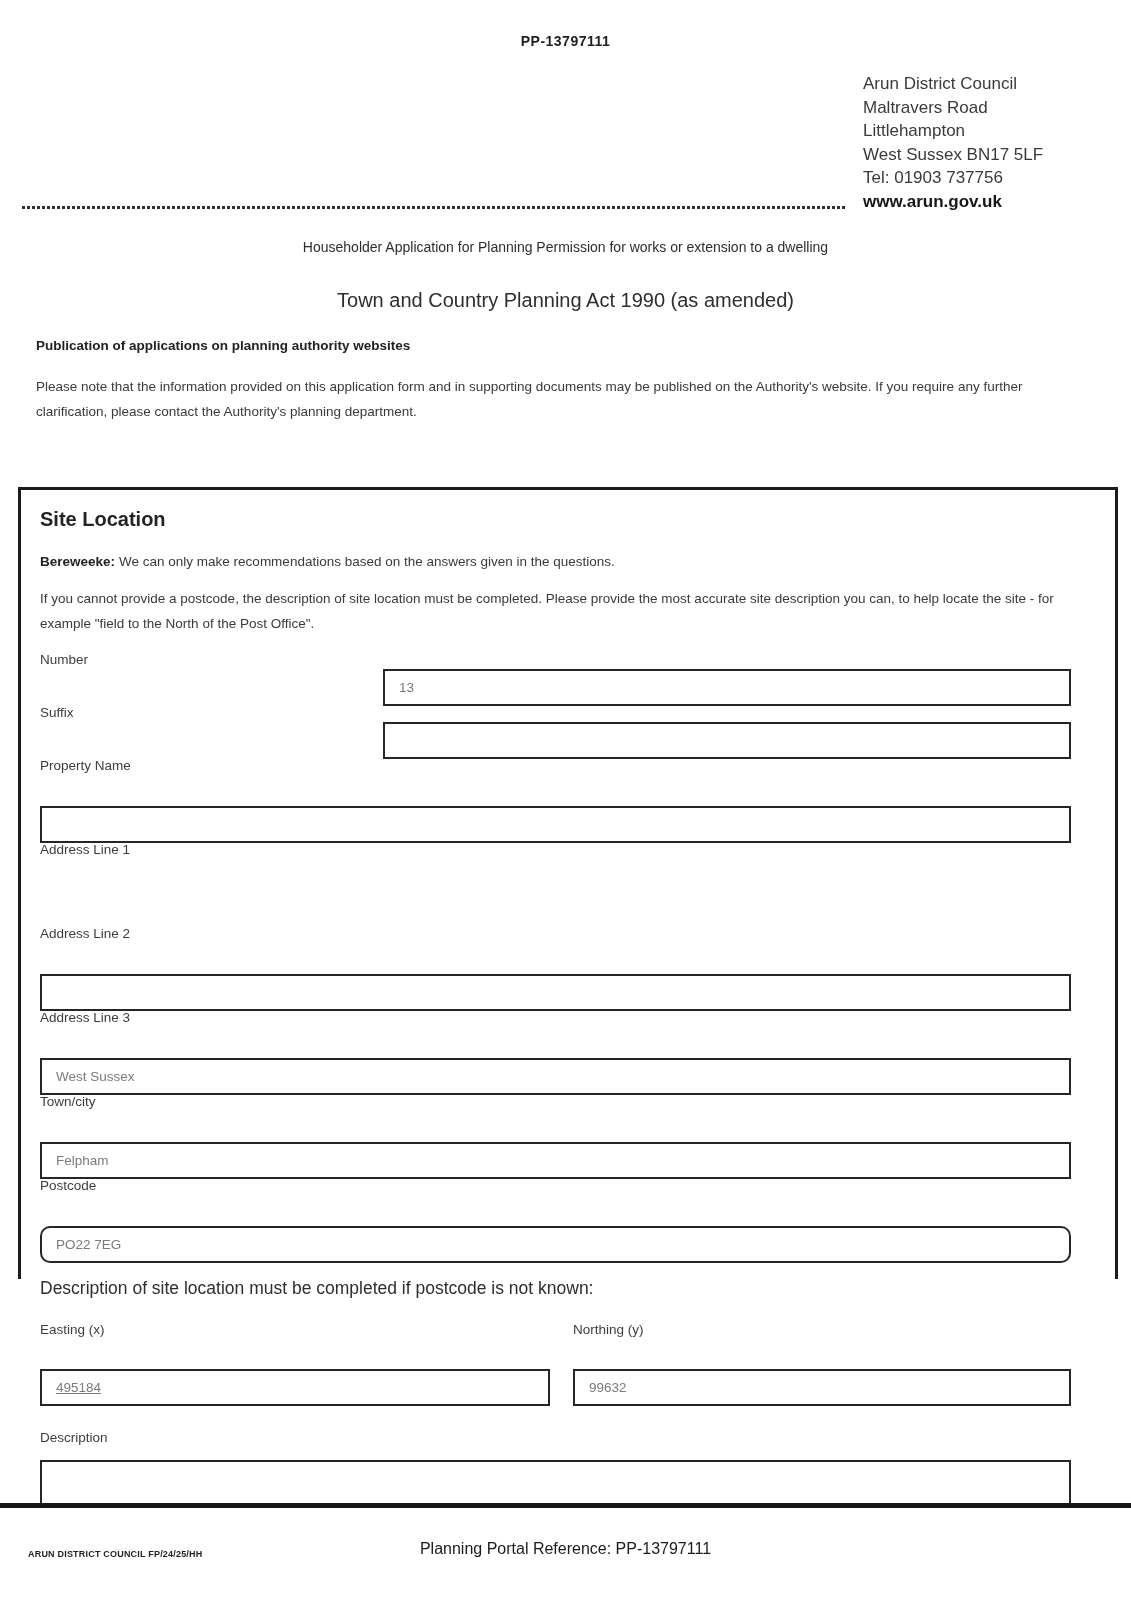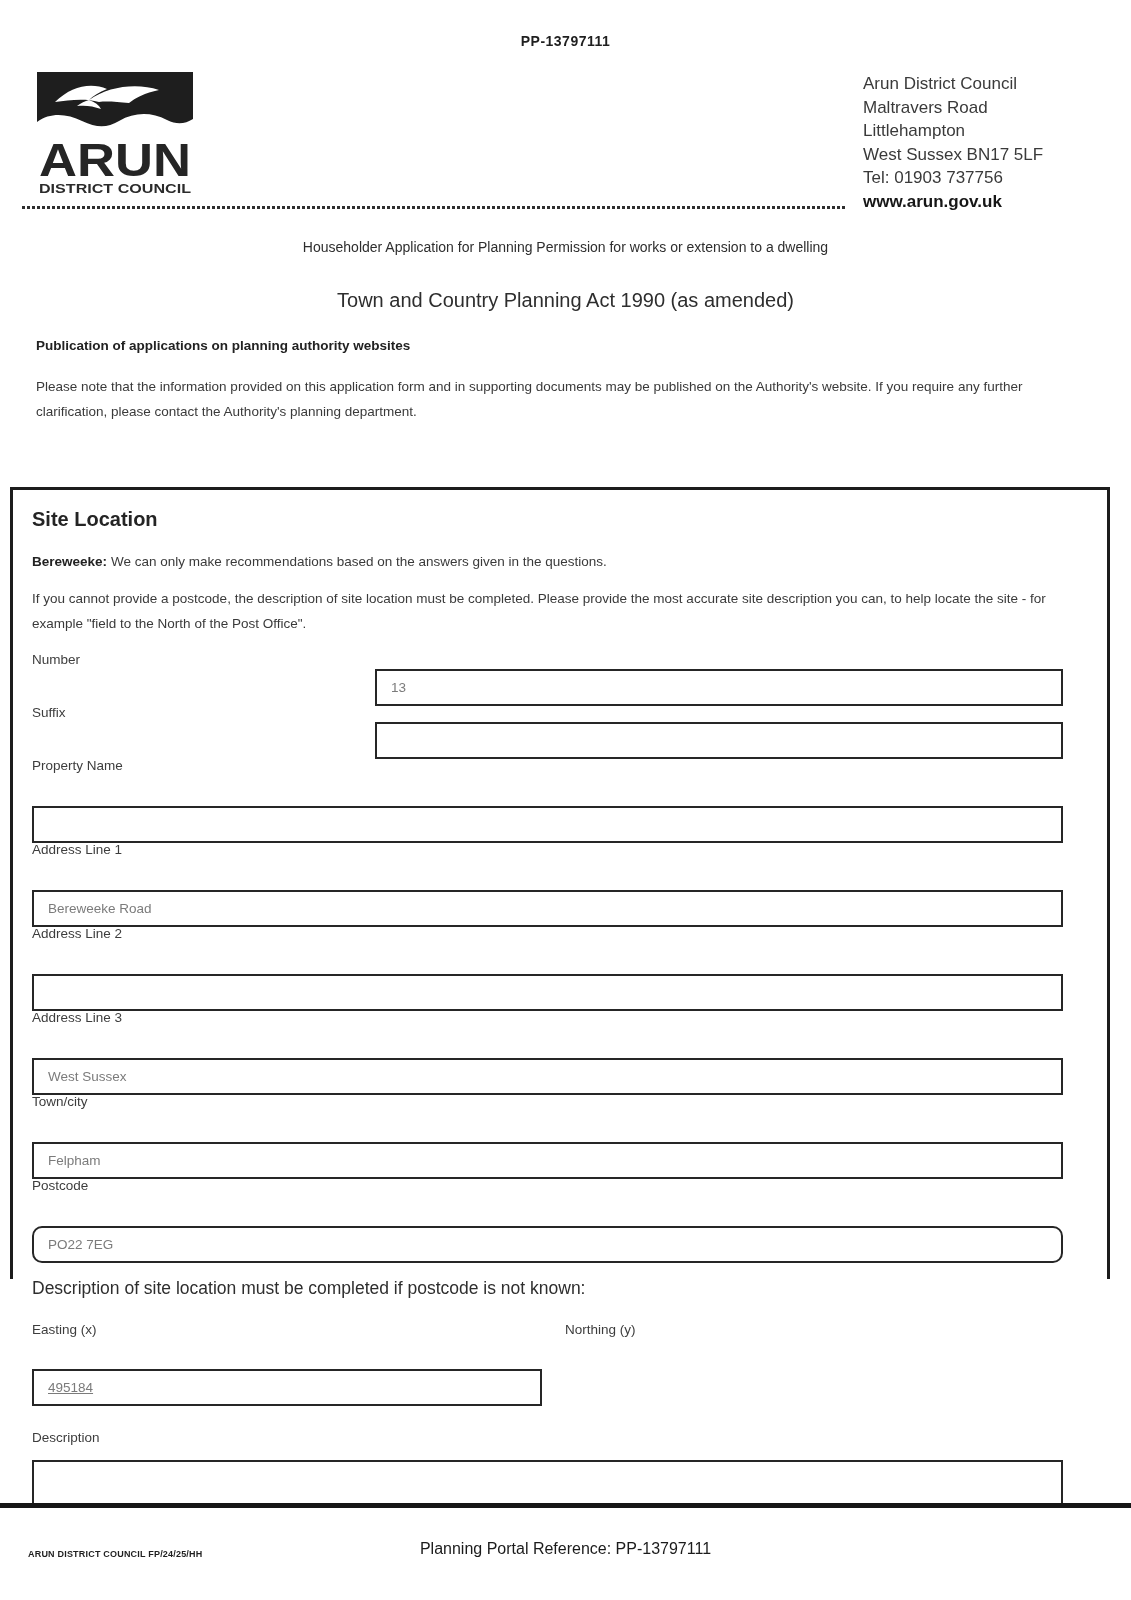--- a/index.html
+++ b/index.html
@@ -12,21 +12,21 @@
     font-size:14px;font-weight:bold;letter-spacing:.5px;color:#1f1f1f;}
   .logo{position:absolute;left:37px;top:72px;width:156px;}
   .council{position:absolute;left:863px;top:72px;font-size:17px;line-height:23.5px;color:#3a3a3a;}
   .council .website{font-weight:bold;color:#161616;}
   .header-rule{position:absolute;left:22px;top:206px;width:823px;height:3px;
     background:repeating-linear-gradient(90deg,#2f2f2f 0 3px,transparent 3px 5px);}
   .title-main{position:absolute;top:239px;left:0;width:100%;text-align:center;font-size:14px;color:#2e2e2e;}
   .title-act{position:absolute;top:289px;left:0;width:100%;text-align:center;font-size:20px;color:#2e2e2e;}
   .pub-heading{position:absolute;top:338px;left:36px;font-size:13.5px;font-weight:bold;color:#222;}
   .pub-body{position:absolute;top:374px;left:36px;width:1045px;font-size:13.5px;line-height:25px;color:#3a3a3a;}
-  .site-box{position:absolute;left:10px;top:487px;width:1100px;height:792px;
+  .site-box{position:absolute;left:18px;top:487px;width:1100px;height:792px;
     border:3px solid #1c1c1c;border-bottom:none;box-sizing:border-box;}
   .sl-heading{position:absolute;left:19px;top:18px;font-size:20px;font-weight:bold;color:#242424;}
   .sl-disclaimer{position:absolute;left:19px;top:64px;font-size:13.5px;color:#3a3a3a;}
   .sl-disclaimer .b{font-weight:bold;color:#222;margin-right:4px;}
   .sl-intro{position:absolute;left:19px;top:96px;width:1040px;font-size:13.5px;line-height:25px;color:#3a3a3a;}
   .lbl{position:absolute;font-size:13.5px;color:#3d3d3d;white-space:nowrap;}
   .tb{position:absolute;box-sizing:border-box;height:37px;border:2px solid #262626;background:#fff;
     font-family:"Liberation Sans",sans-serif;font-size:13.5px;color:#7b7b7b;padding:0 14px;outline:none;margin-top:21px;}
   .desc-heading{position:absolute;left:19px;top:788px;font-size:17.5px;color:#2e2e2e;}
   .desc-area{position:absolute;left:19px;top:970px;width:1031px;height:45px;box-sizing:border-box;
@@ -35,32 +35,20 @@
   .footer-left{position:absolute;left:28px;top:1549px;font-size:9px;font-weight:bold;color:#1f1f1f;letter-spacing:.2px;}
   .footer-center{position:absolute;top:1540px;left:0;width:100%;text-align:center;font-size:16px;color:#1b1b1b;}
 </style>
 </head>
 <body>
 
 <div class="page">
 
   <div class="pp-ref">PP-13797111</div>
 
-  <div class="logo">
-    <svg width="156" height="56" viewBox="0 0 156 56">
-      <rect x="0" y="0" width="156" height="56" fill="#1e1e1e"></rect>
-      <path d="M0,56 L0,50 C14,40 30,42 45,49 C60,56 70,56 82,49 C98,40 114,40 130,48 C140,53 148,52 156,47 L156,56 Z" fill="#ffffff"></path>
-      <path d="M18,30 C34,14 54,10 70,17 C62,20 56,24 52,28 C72,14 100,11 122,18 C108,21 98,26 92,31 C80,30 70,29 62,30 C48,26 32,28 18,30 Z" fill="#ffffff"></path>
-      <path d="M52,28 C58,30 62,33 64,37 C56,34 48,33 40,34 C44,31 48,29 52,28 Z" fill="#ffffff"></path>
-    </svg>
-    <svg width="156" height="64" viewBox="0 0 156 64">
-      <text x="78" y="44" text-anchor="middle" font-family="Liberation Sans, sans-serif" font-size="46" font-weight="bold" fill="#252525" textLength="152" lengthAdjust="spacingAndGlyphs">ARUN</text>
-      <text x="78" y="61" text-anchor="middle" font-family="Liberation Sans, sans-serif" font-size="12.5" font-weight="bold" fill="#2b2b2b" textLength="152" lengthAdjust="spacingAndGlyphs">DISTRICT COUNCIL</text>
-    </svg>
-  </div>
 
   <div class="council">
     <div>Arun District Council</div>
     <div>Maltravers Road</div>
     <div>Littlehampton</div>
     <div>West Sussex BN17 5LF</div>
     <div>Tel: 01903 737756</div>
     <div class="website">www.arun.gov.uk</div>
   </div>
 
@@ -82,39 +70,39 @@
     <div class="lbl" style="left:19px;top:162px">Number</div>
     <input class="tb" style="left: 362px; top: 158px; width: 688px;" value="13">
 
     <div class="lbl" style="left:19px;top:215px">Suffix</div>
     <input class="tb" style="left: 362px; top: 211px; width: 688px;" value="">
 
     <div class="lbl" style="left:19px;top:268px">Property Name</div>
     <input class="tb" style="left: 19px; top: 295px; width: 1031px;" value="">
 
     <div class="lbl" style="left:19px;top:352px">Address Line 1</div>
-    <input class="tb" style="left: 19px; top: 379px; width: 1031px;" value="Bereweeke Road">
 
     <div class="lbl" style="left:19px;top:436px">Address Line 2</div>
     <input class="tb" style="left: 19px; top: 463px; width: 1031px;" value="">
 
     <div class="lbl" style="left:19px;top:520px">Address Line 3</div>
     <input class="tb" style="left: 19px; top: 547px; width: 1031px;" value="West Sussex">
 
     <div class="lbl" style="left:19px;top:604px">Town/city</div>
     <input class="tb" style="left: 19px; top: 631px; width: 1031px;" value="Felpham">
 
     <div class="lbl" style="left:19px;top:688px">Postcode</div>
     <input class="tb" style="left: 19px; top: 715px; width: 1031px; border-radius: 10px;" value="PO22 7EG">
 
     <div class="desc-heading">Description of site location must be completed if postcode is not known:</div>
 
     <div class="lbl" style="left:19px;top:832px">Easting (x)</div>
     <div class="lbl" style="left:552px;top:832px">Northing (y)</div>
     <input class="tb" style="left: 19px; top: 858px; width: 510px; text-decoration: underline;" value="495184">
+    <input class="tb" style="left: 552px; top: 858px; width: 498px;" value="99632">
 
     <div class="lbl" style="left:19px;top:940px">Description</div>
     <div class="desc-area"></div>
   </div>
 
   <div class="page-line"></div>
 
   <div class="footer-left">ARUN DISTRICT COUNCIL FP/24/25/HH</div>
   <div class="footer-center">Planning Portal Reference: PP-13797111</div>
 

